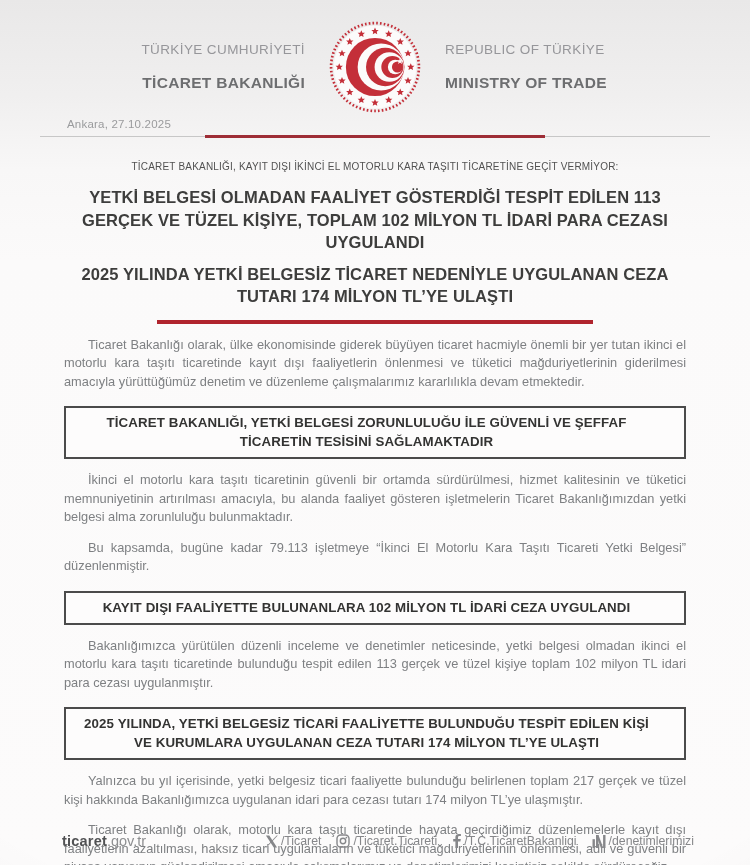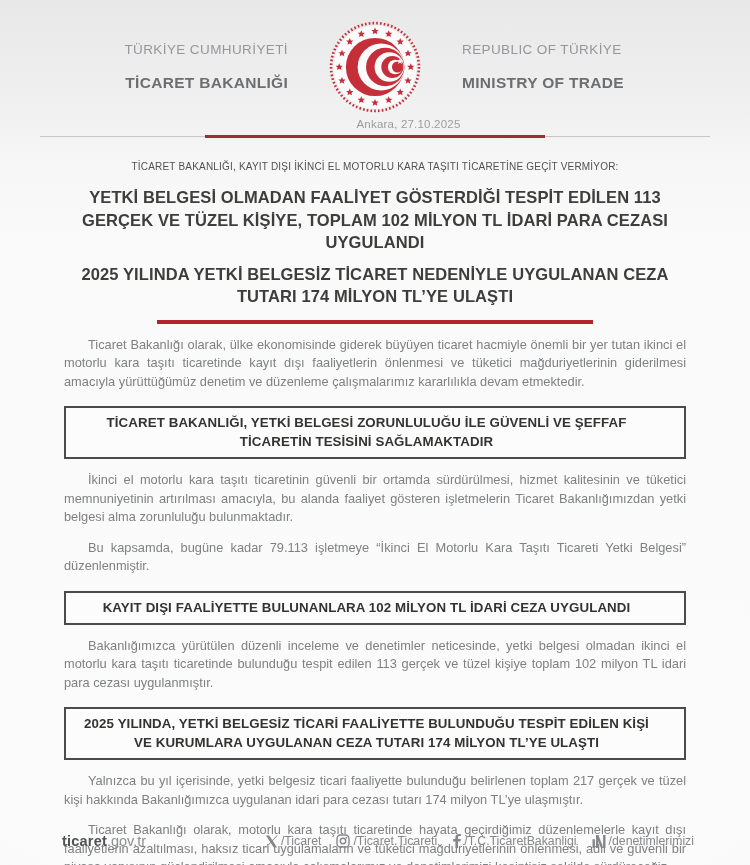--- a/index.html
+++ b/index.html
@@ -10,31 +10,31 @@
     font-family:"Liberation Sans", sans-serif;
     background:
       radial-gradient(ellipse 120% 90% at 50% 45%, rgba(0,0,0,0) 70%, rgba(0,0,0,0.06) 100%),
       linear-gradient(180deg,#e9e8e8 0px,#f0efef 95px,#f8f7f7 170px,#fbfafa 260px,#fcfbfb 100%);
     overflow:hidden;
     box-sizing:border-box;
   }
   
   .masthead{
     display:flex;align-items:center;justify-content:center;
-    gap:40px;padding-top:20px;
+    gap:23px;padding-top:20px;
   }
   .org{line-height:1.25;}
   .org.left{text-align:right;width:230px;}
   .org.right{text-align:left;width:230px;}
   .org .l1{font-size:13.5px;letter-spacing:.4px;color:#96969a;font-weight:400;}
   .org .l2{font-size:15.5px;letter-spacing:.3px;color:#6d6e70;font-weight:700;margin-top:14px;}
   .emblem{width:94px;height:94px;flex:0 0 auto;}
   .dateline{
     margin:4px 0 0 67px;
-    font-size:11.5px;color:#9a9b9d;letter-spacing:.2px;text-align:center;
+    font-size:11.5px;color:#9a9b9d;letter-spacing:.2px;
   }
   .top-rule{position:relative;margin:5px 40px 0 40px;height:3px;}
   .top-rule .gray{position:absolute;left:0;right:0;top:1px;height:1px;background:#c7c7c7;}
   .top-rule .red{position:absolute;left:165px;width:340px;top:0;height:3px;background:#9e2d36;}
   
   .content{padding:0 64px;}
   .kicker{
     margin:18px auto 0 auto;max-width:560px;
     text-align:center;font-size:10px;line-height:21px;
     color:#515151;font-weight:400;letter-spacing:.2px;

